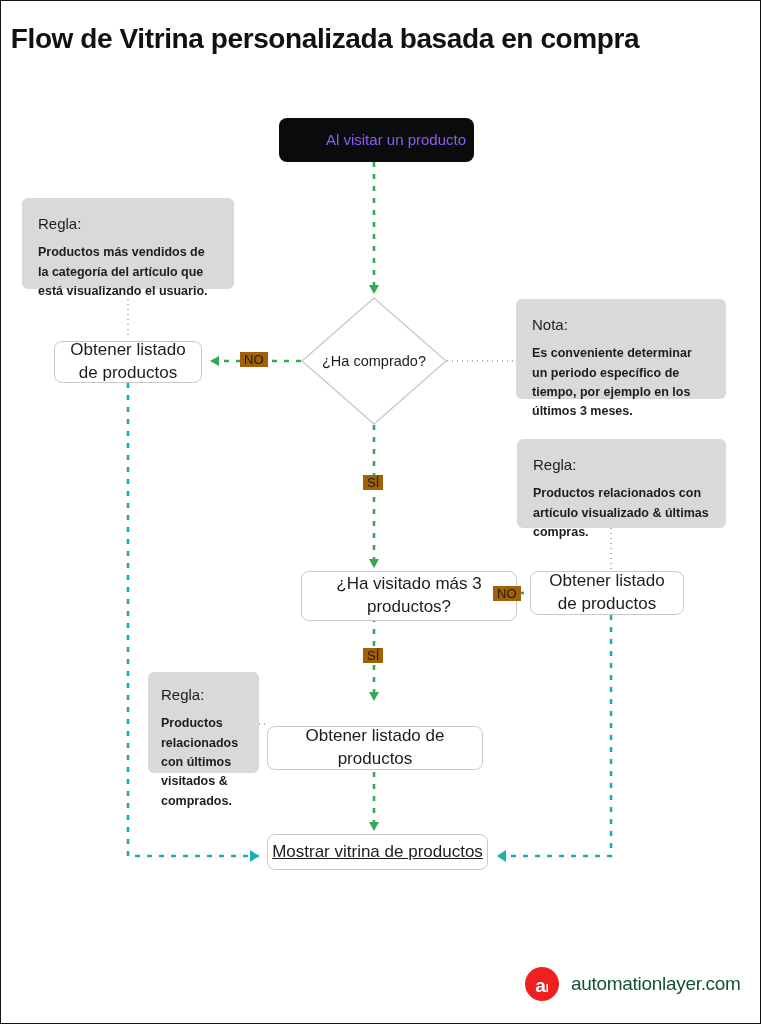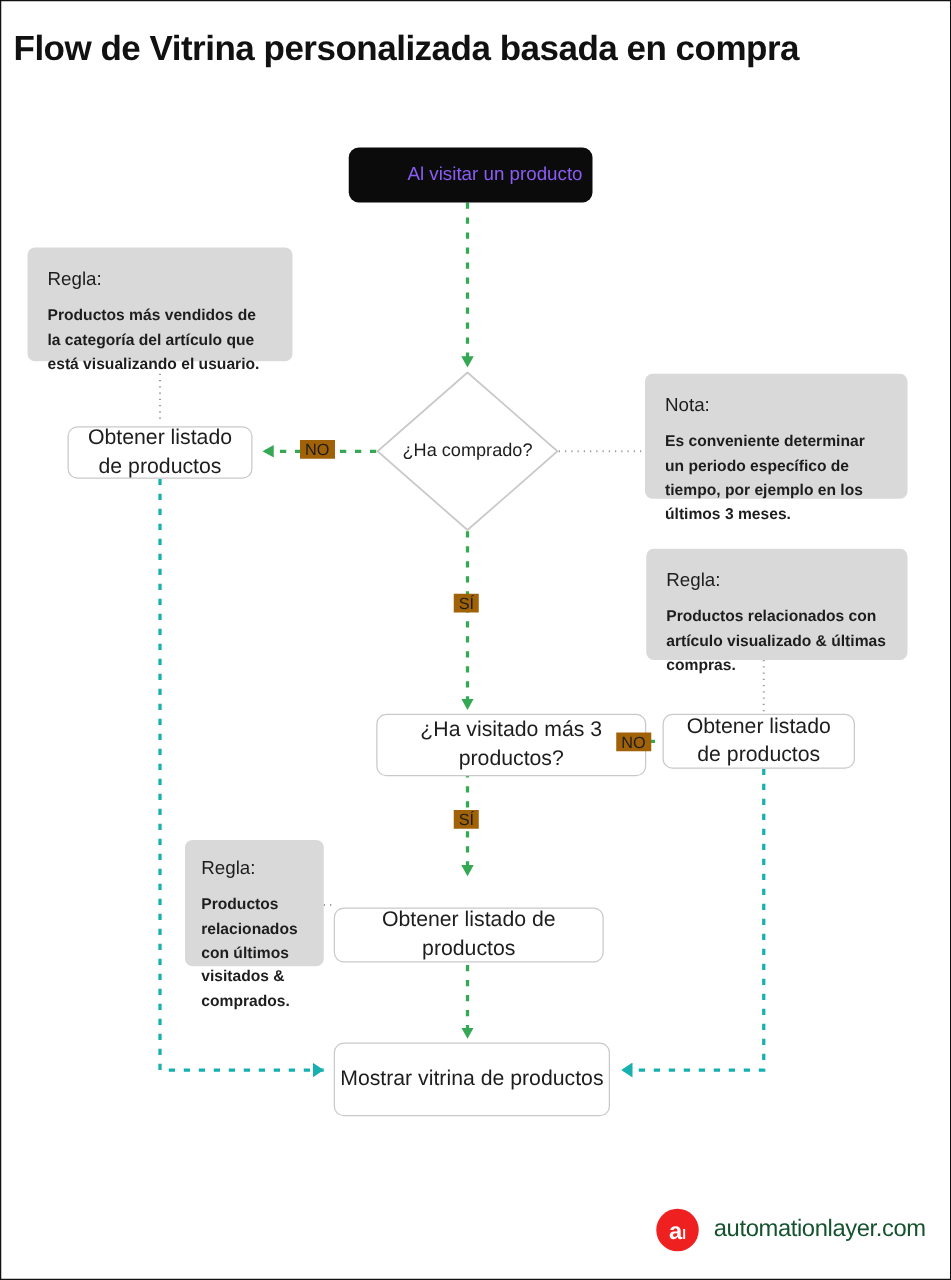--- a/index.html
+++ b/index.html
@@ -220,21 +220,21 @@
 
   <div class="node node-box" style="left:529px; top:570px; width:154px; height:44px; flex-direction:column;">
     <span>Obtener listado</span>
     <span>de productos</span>
   </div>
 
   <div class="node node-box" style="left:266px; top:725px; width:216px; height:44px;">
     <span>Obtener listado de productos</span>
   </div>
 
-  <div class="node node-box" style="left:266px; top:833px; width:221px; height:59px;">
+  <div class="node node-box" style="left:266px; top:833px; width:221px; height:36px;text-decoration:underline;">
     <span>Mostrar vitrina de productos</span>
   </div>
 
   <div class="note" style="left:21px; top:197px; width:212px; height:91px;">
     <span class="note-title">Regla:</span>
     <span class="note-body">Productos más vendidos de la categoría del artículo que está visualizando el usuario.</span>
   </div>
 
   <div class="note" style="left:515px; top:298px; width:210px; height:100px;">
     <span class="note-title">Nota:</span>

